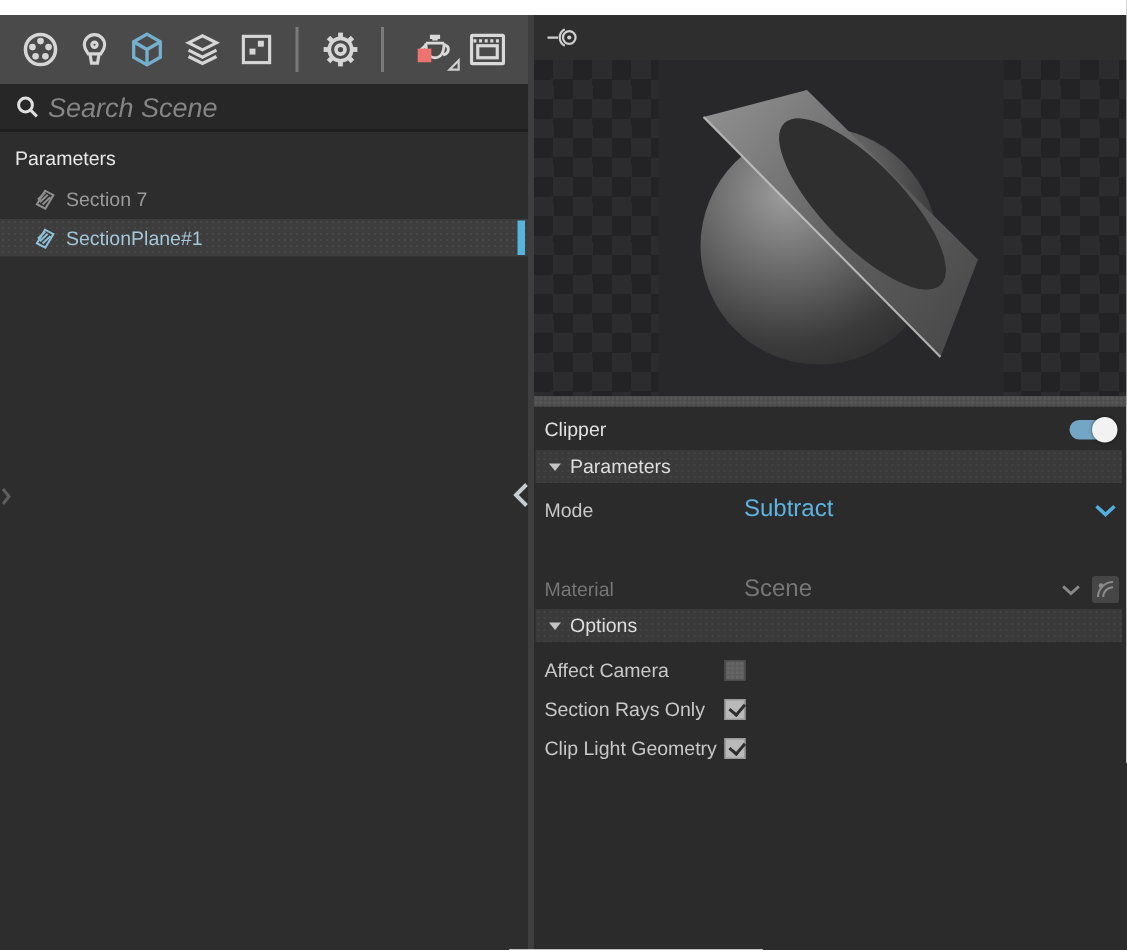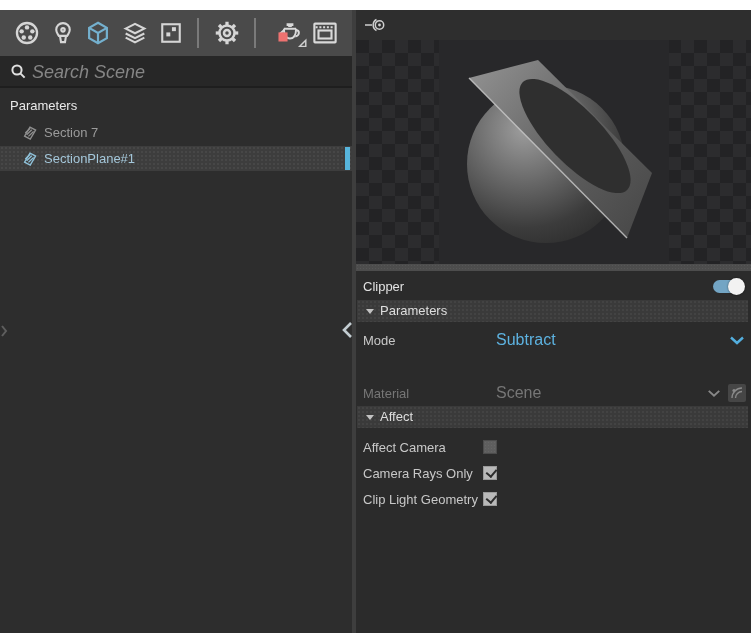--- a/index.html
+++ b/index.html
@@ -259,30 +259,30 @@
         <svg width="14" height="14" viewBox="0 0 14 14" fill="none" stroke="#8a8a8a" stroke-width="1.4">
           <path d="M2 12 a10 10 0 0 1 10 -10"></path>
           <path d="M5.5 12 a6.5 6.5 0 0 1 6.5 -6.5"></path>
           <circle cx="4" cy="4.5" r="1.6" fill="#8a8a8a" stroke="none"></circle>
         </svg>
       </span>
     </div>
 
     <div class="sec-header" style="top:396px">
       <span class="sec-arrow"></span>
-      <span class="sec-title">Affect</span>
+      <span class="sec-title">Options</span>
     </div>
 
     <div class="prow" style="top:424px;height:26px">
       <span class="plabel">Affect Camera</span>
       <span class="checkbox"></span>
     </div>
 
     <div class="prow" style="top:450px;height:26px">
-      <span class="plabel">Camera Rays Only</span>
+      <span class="plabel">Section Rays Only</span>
       <span class="checkbox checked"></span>
     </div>
 
     <div class="prow" style="top:476px;height:26px">
       <span class="plabel">Clip Light Geometry</span>
       <span class="checkbox checked"></span>
     </div>
 
   </div>
 </div>

